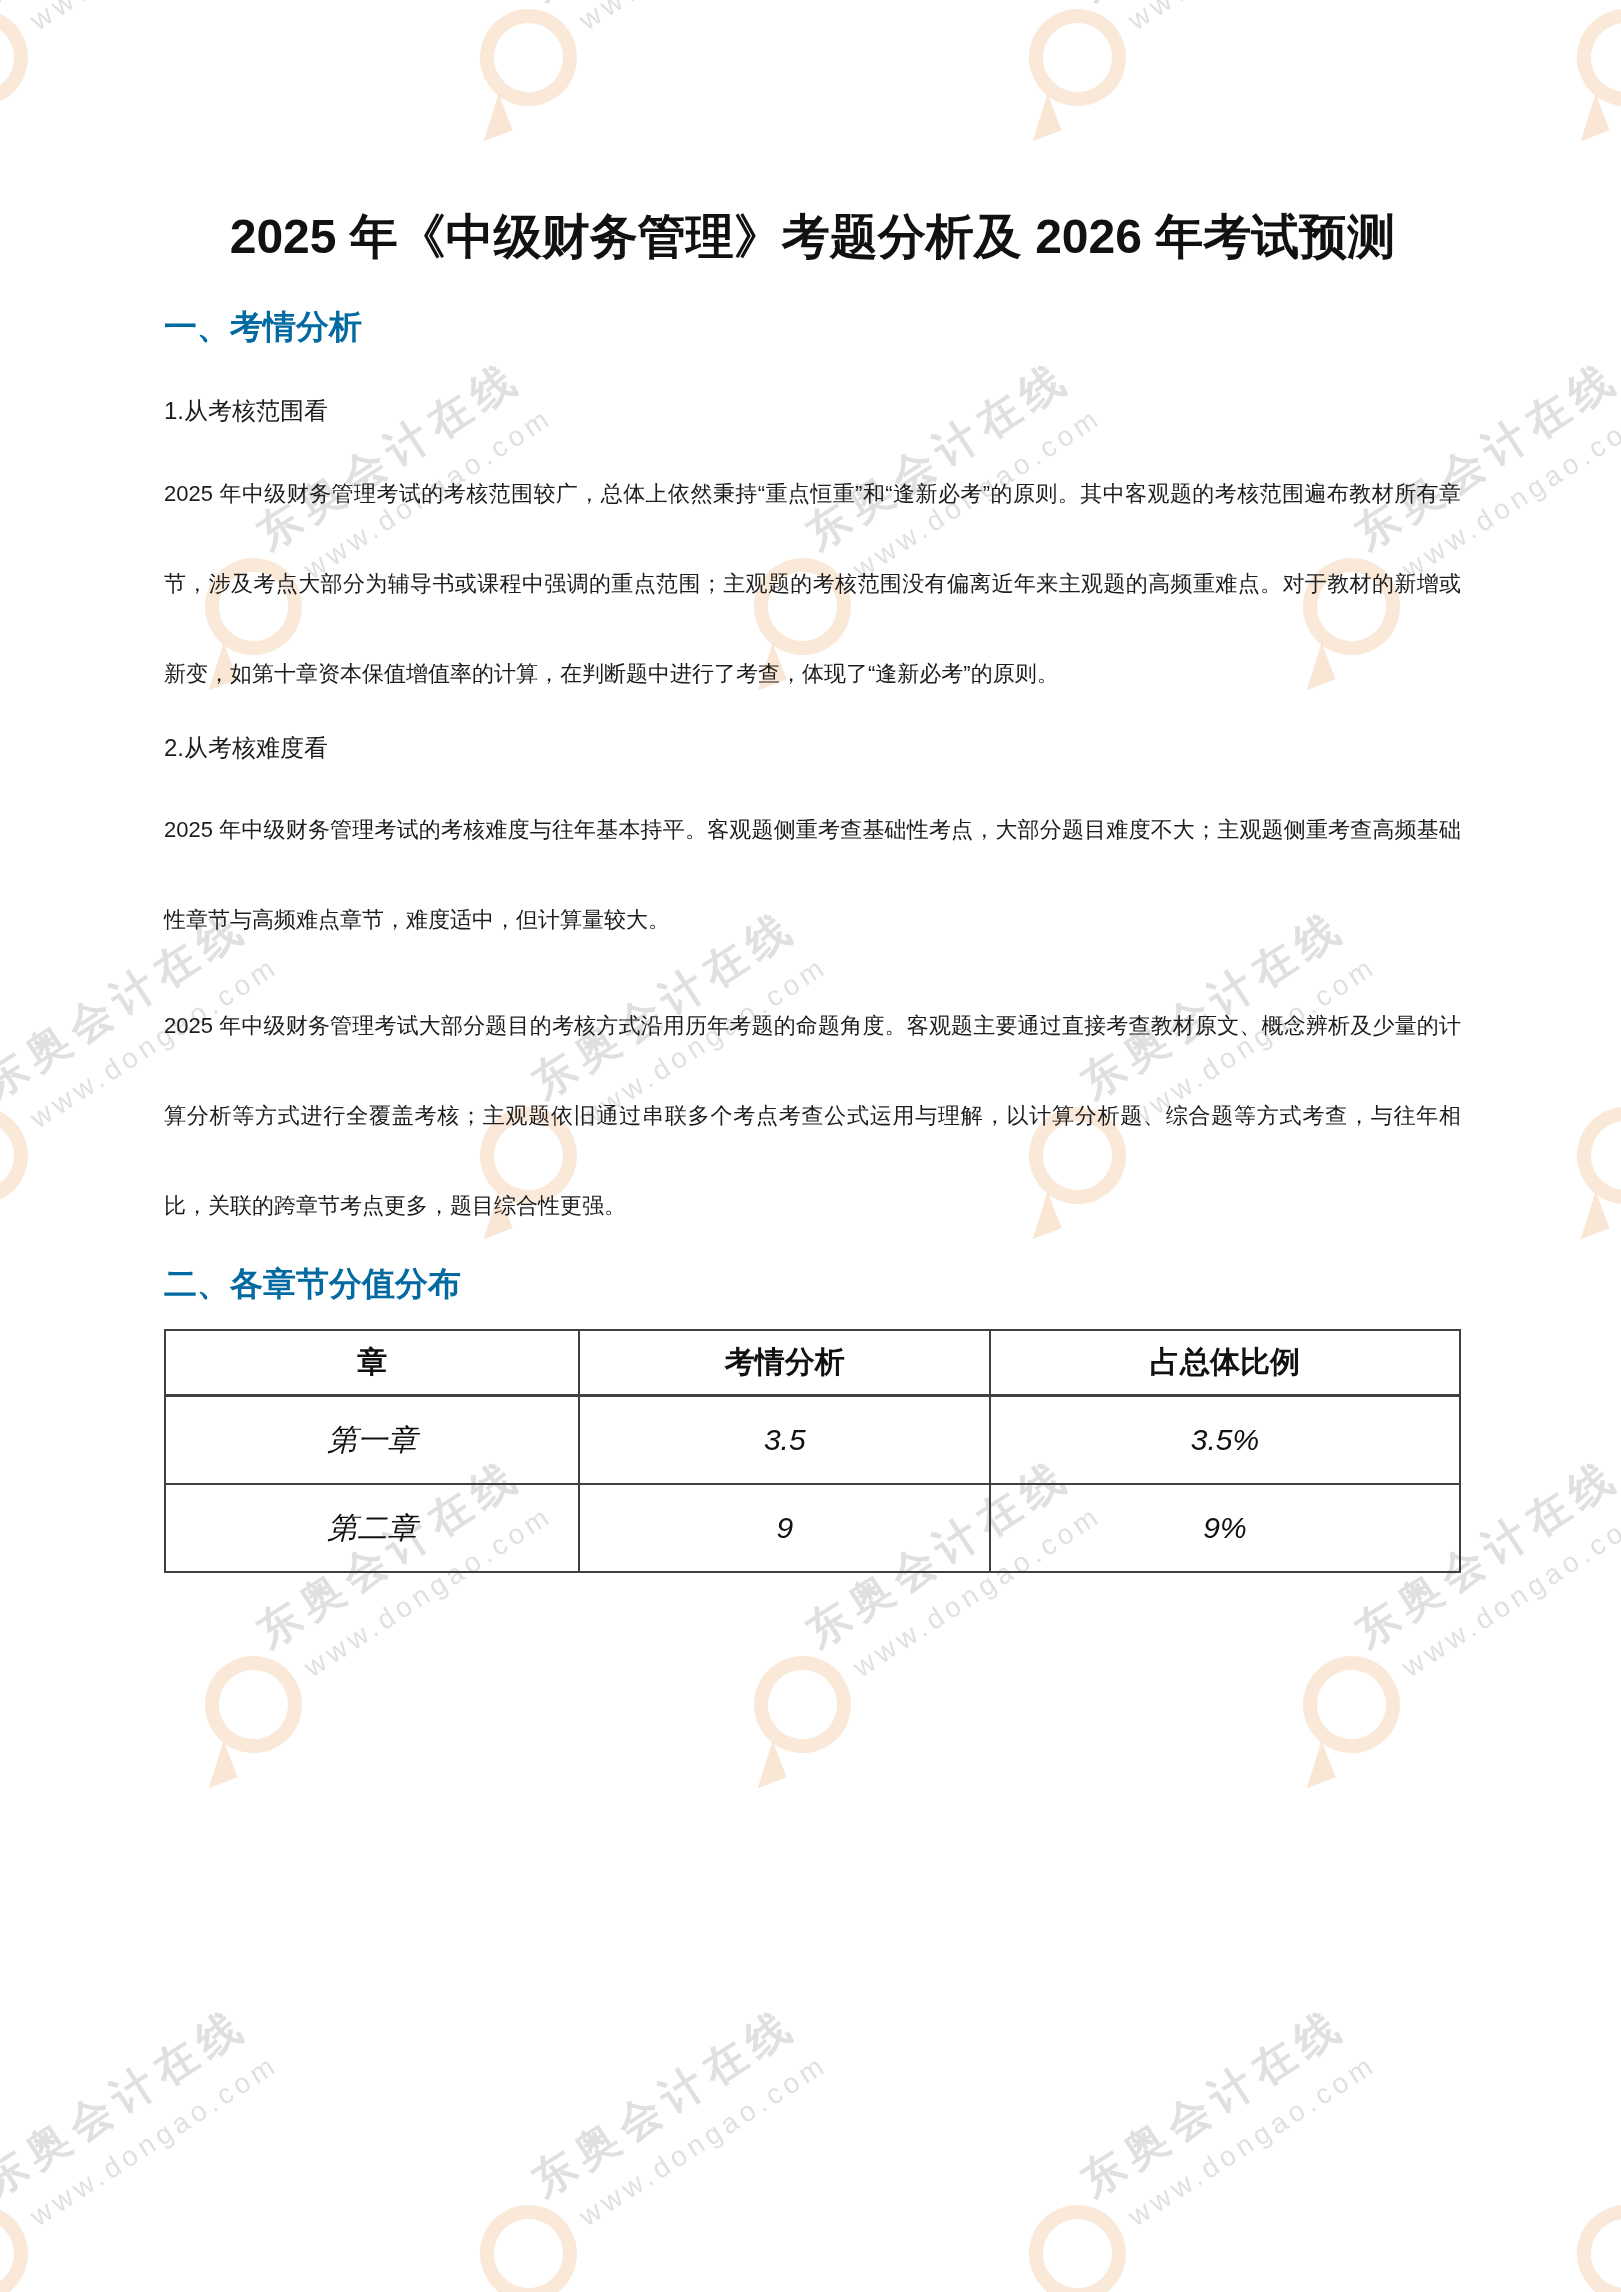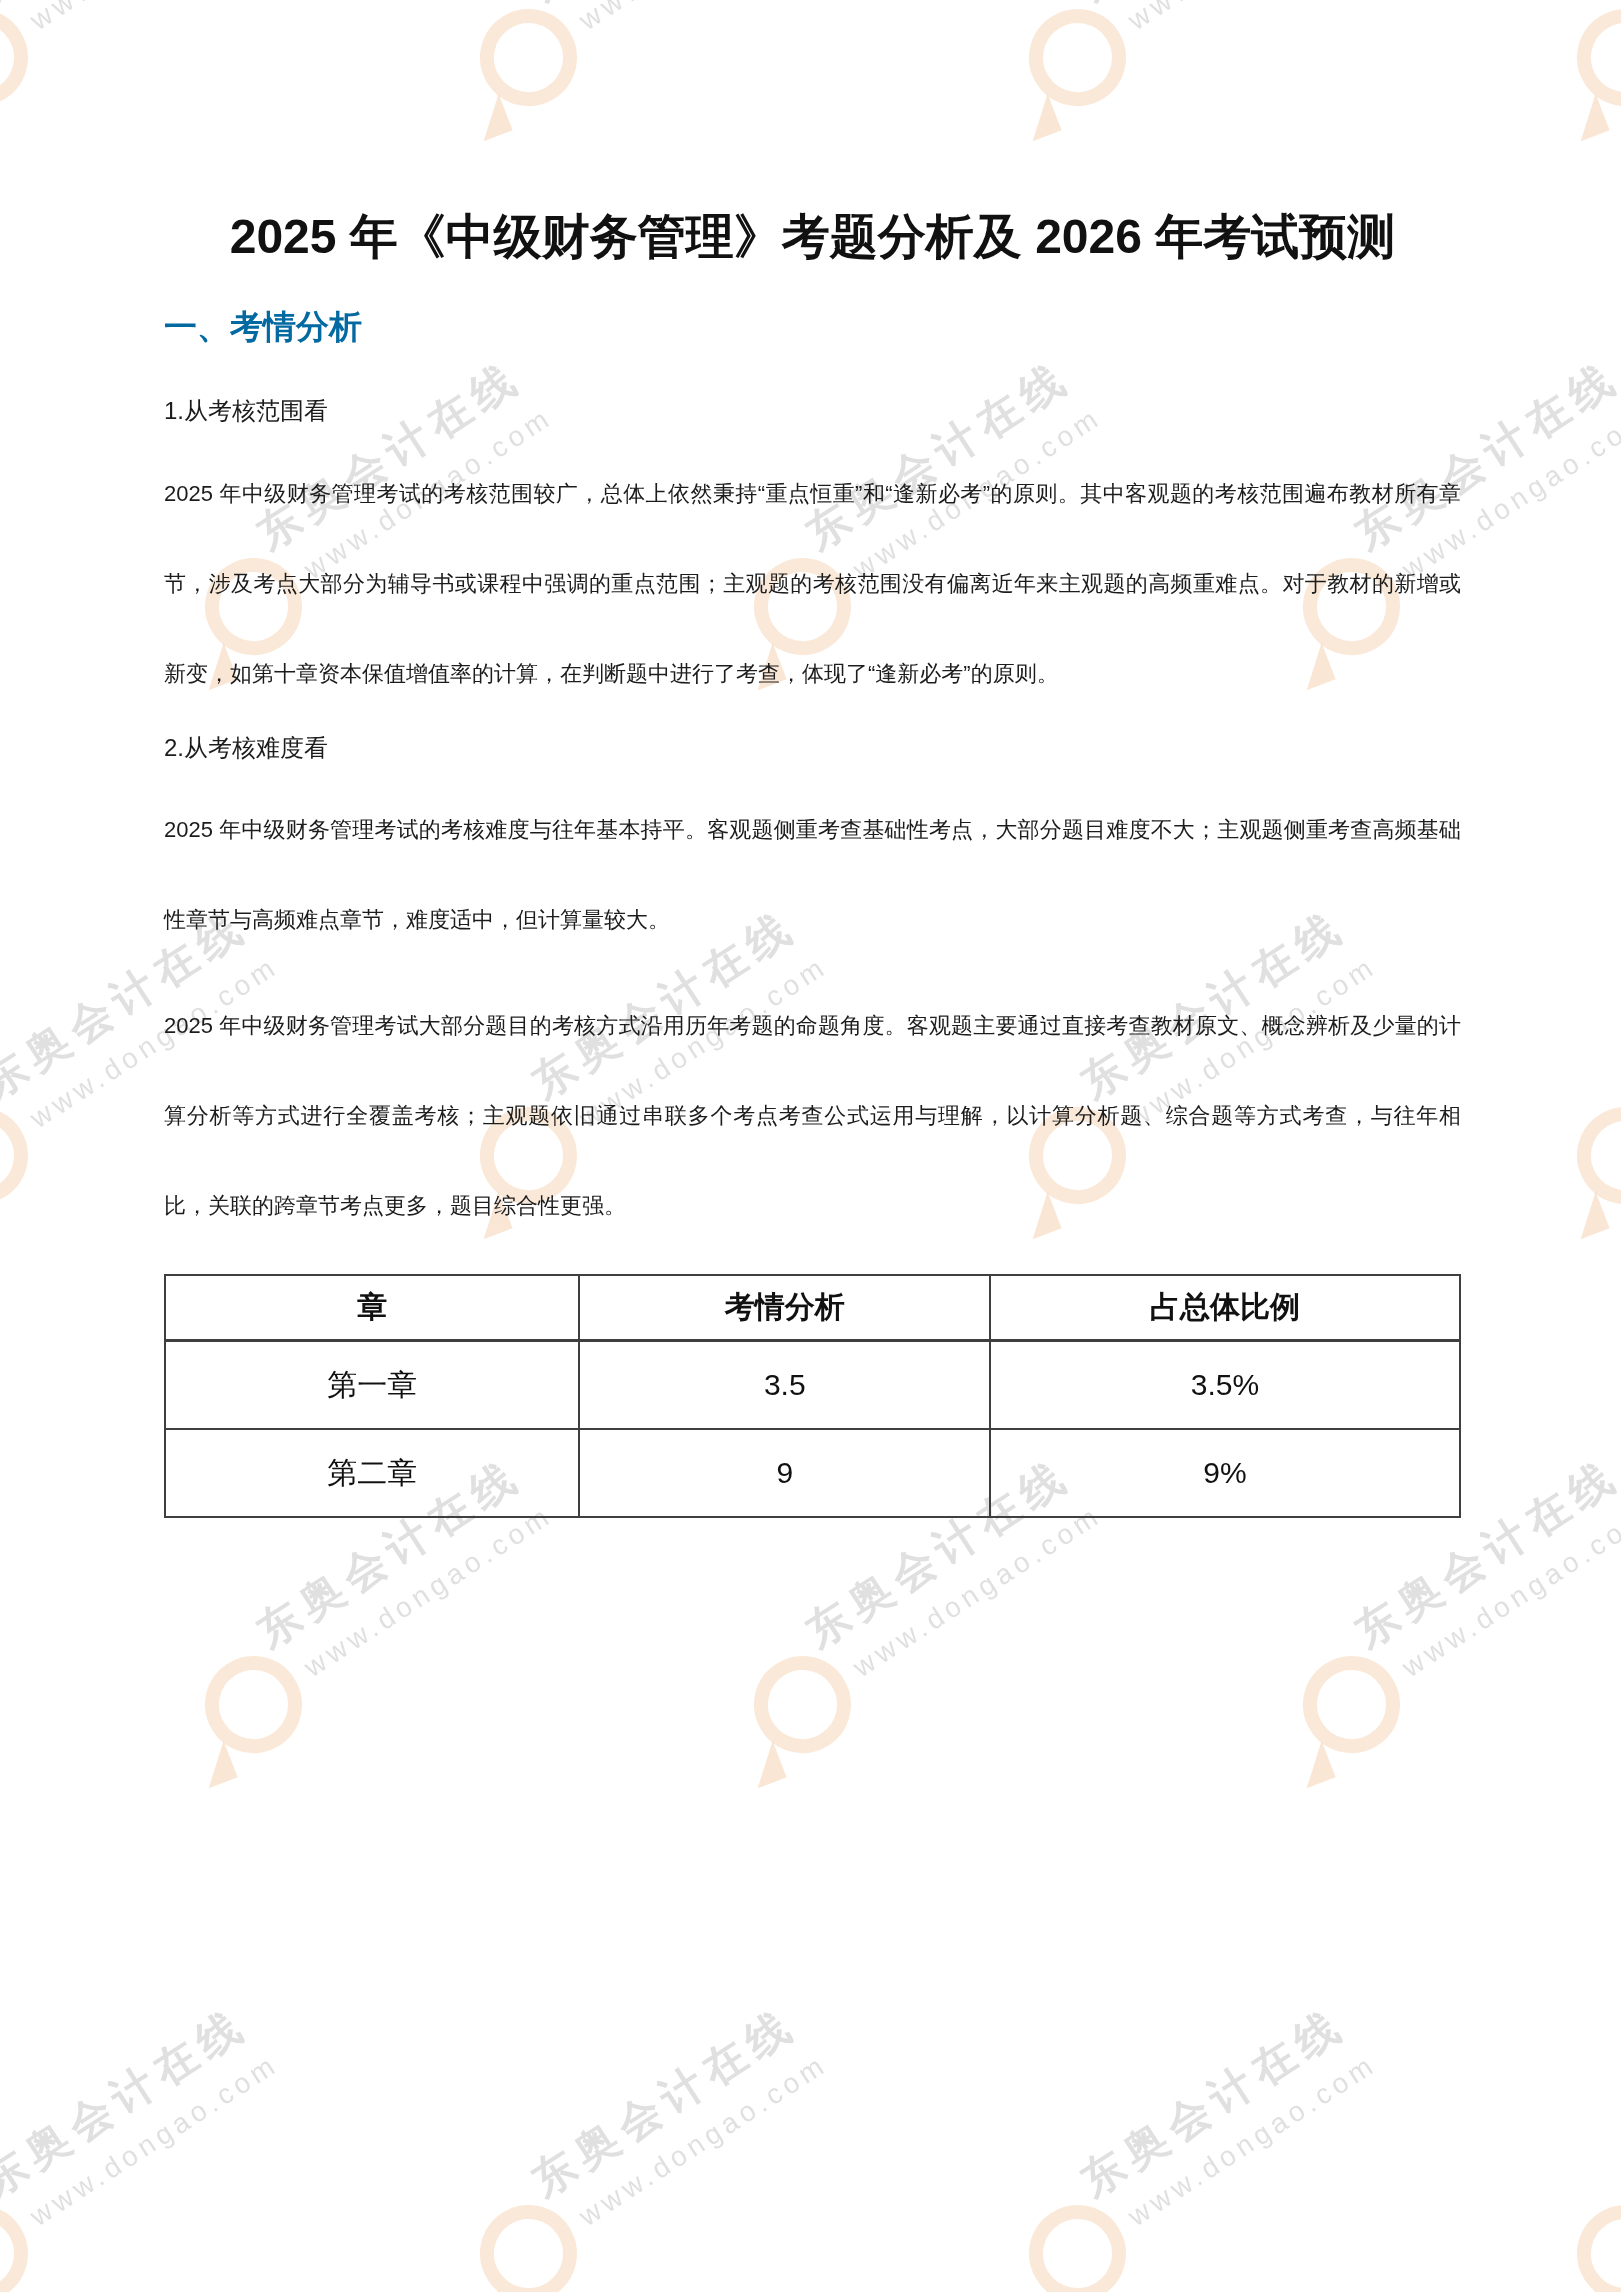--- a/index.html
+++ b/index.html
@@ -66,21 +66,21 @@
     border-collapse:collapse; table-layout:fixed;
     border:2.9px solid var(--line);
   }
   table.score th, table.score td {
     border:2px solid var(--line);
     text-align:center; vertical-align:middle;
     font-size:30px; color:#111;
     padding:0;
   }
   table.score th { height:63px; font-weight:bold; border-bottom-width:3.9px; }
-  table.score td { height:86px; font-weight:normal; border-top-width:2.9px; }
+  table.score td { height:86px; font-weight:normal; border-top-width:2.9px;font-style:italic; }
   table.score th:nth-child(1), table.score td:nth-child(1){ width:32%; }
   table.score th:nth-child(2), table.score td:nth-child(2){ width:31.7%; }
   table.score th:nth-child(3), table.score td:nth-child(3){ width:36.3%; }
 </style>
 </head>
 <body>
 
 <div class="page">
 
   <div id="wm-layer">
@@ -195,20 +195,21 @@
     <div class="sec-heading">一、考情分析</div>
 
     <div class="sub-heading">1.从考核范围看</div>
     <div class="para">2025 年中级财务管理考试的考核范围较广，总体上依然秉持“重点恒重”和“逢新必考”的原则。其中客观题的考核范围遍布教材所有章节，涉及考点大部分为辅导书或课程中强调的重点范围；主观题的考核范围没有偏离近年来主观题的高频重难点。对于教材的新增或新变，如第十章资本保值增值率的计算，在判断题中进行了考查，体现了“逢新必考”的原则。</div>
 
     <div class="sub-heading tight">2.从考核难度看</div>
     <div class="para">2025 年中级财务管理考试的考核难度与往年基本持平。客观题侧重考查基础性考点，大部分题目难度不大；主观题侧重考查高频基础性章节与高频难点章节，难度适中，但计算量较大。</div>
 
     <div class="para">2025 年中级财务管理考试大部分题目的考核方式沿用历年考题的命题角度。客观题主要通过直接考查教材原文、概念辨析及少量的计算分析等方式进行全覆盖考核；主观题依旧通过串联多个考点考查公式运用与理解，以计算分析题、综合题等方式考查，与往年相比，关联的跨章节考点更多，题目综合性更强。</div>
 
+    <div class="sec-heading second">二、各章节分值分布</div>
 
     <table class="score">
       <thead>
         <tr id="score-head-row">
             <th>章</th>
             <th>考情分析</th>
             <th>占总体比例</th>
           </tr>
       </thead>
       <tbody id="score-body">

